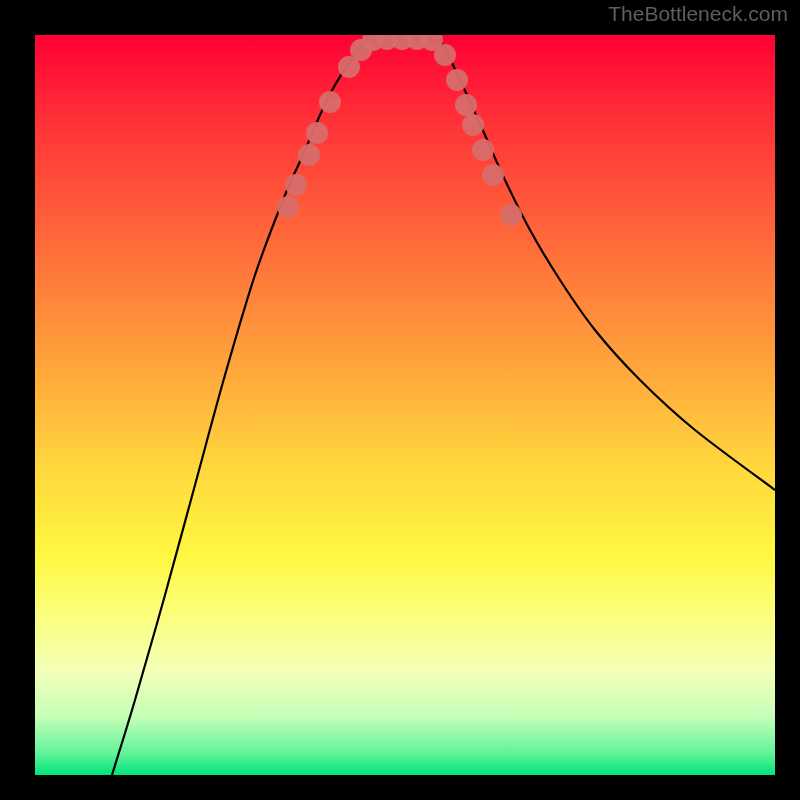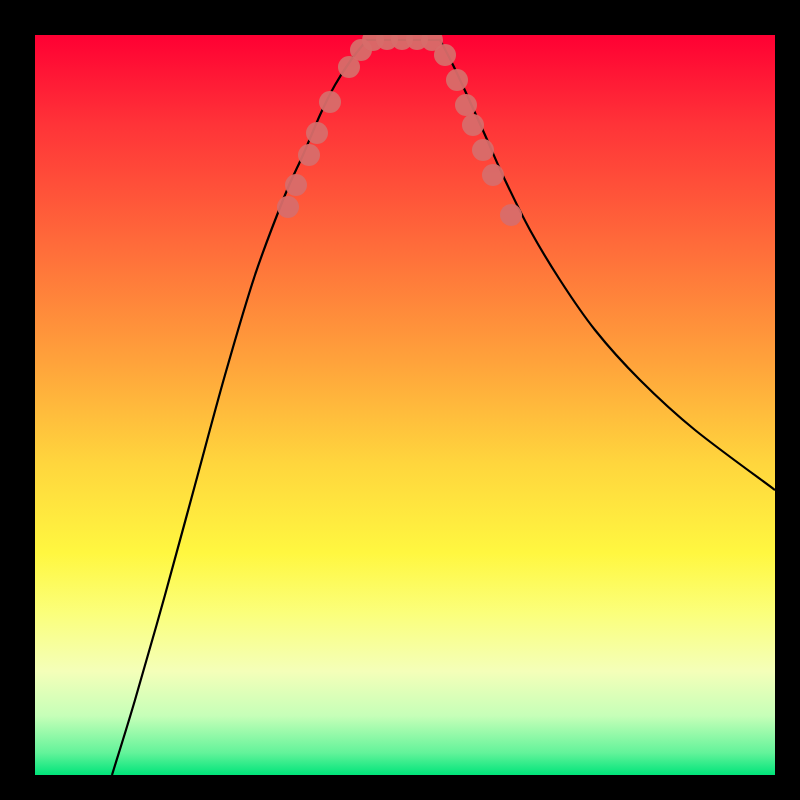--- a/index.html
+++ b/index.html
@@ -57,20 +57,21 @@
 }
 .dot {
   fill: #d86d6a;
   opacity: 0.95;
 }
 </style>
 </head>
 <body>
 
 <div class="outer">
+  <div class="watermark">TheBottleneck.com</div>
   <div class="plot">
     <svg class="curve" viewBox="0 0 740 740">
       <path d="M 77 740 C 80.8 727.5, 91.2 695.0, 100 665 C 108.8 635.0, 120.0 595.8, 130 560 C 140.0 524.2, 150.0 486.7, 160 450 C 170.0 413.3, 180.0 375.0, 190 340 C 200.0 305.0, 210.0 270.0, 220 240 C 230.0 210.0, 242.0 180.0, 250 160 C 258.0 140.0, 262.2 133.3, 268 120 C 273.8 106.7, 279.7 91.7, 285 80 C 290.3 68.3, 294.8 59.2, 300 50 C 305.2 40.8, 310.7 32.5, 316 25 C 321.3 17.5, 329.3 8.3, 332 5 L 405 5 L 405 5 C 407.2 9.2, 413.5 20.8, 418 30 C 422.5 39.2, 426.7 48.3, 432 60 C 437.3 71.7, 443.7 85.8, 450 100 C 456.3 114.2, 462.5 129.2, 470 145 C 477.5 160.8, 485.8 178.3, 495 195 C 504.2 211.7, 514.2 228.3, 525 245 C 535.8 261.7, 546.7 278.3, 560 295 C 573.3 311.7, 588.3 328.3, 605 345 C 621.7 361.7, 637.5 376.7, 660 395 C 682.5 413.3, 726.7 445.0, 740 455 " id="curvePath" fill="none" stroke="#000" stroke-width="2.2"></path>
       <g id="dotsGroup">
           <circle cx="253" cy="172" r="11" class="dot"></circle>
           <circle cx="261" cy="150" r="11" class="dot"></circle>
           <circle cx="274" cy="120" r="11" class="dot"></circle>
           <circle cx="282" cy="98" r="11" class="dot"></circle>
           <circle cx="295" cy="67" r="11" class="dot"></circle>
           <circle cx="314" cy="32" r="11" class="dot"></circle>

